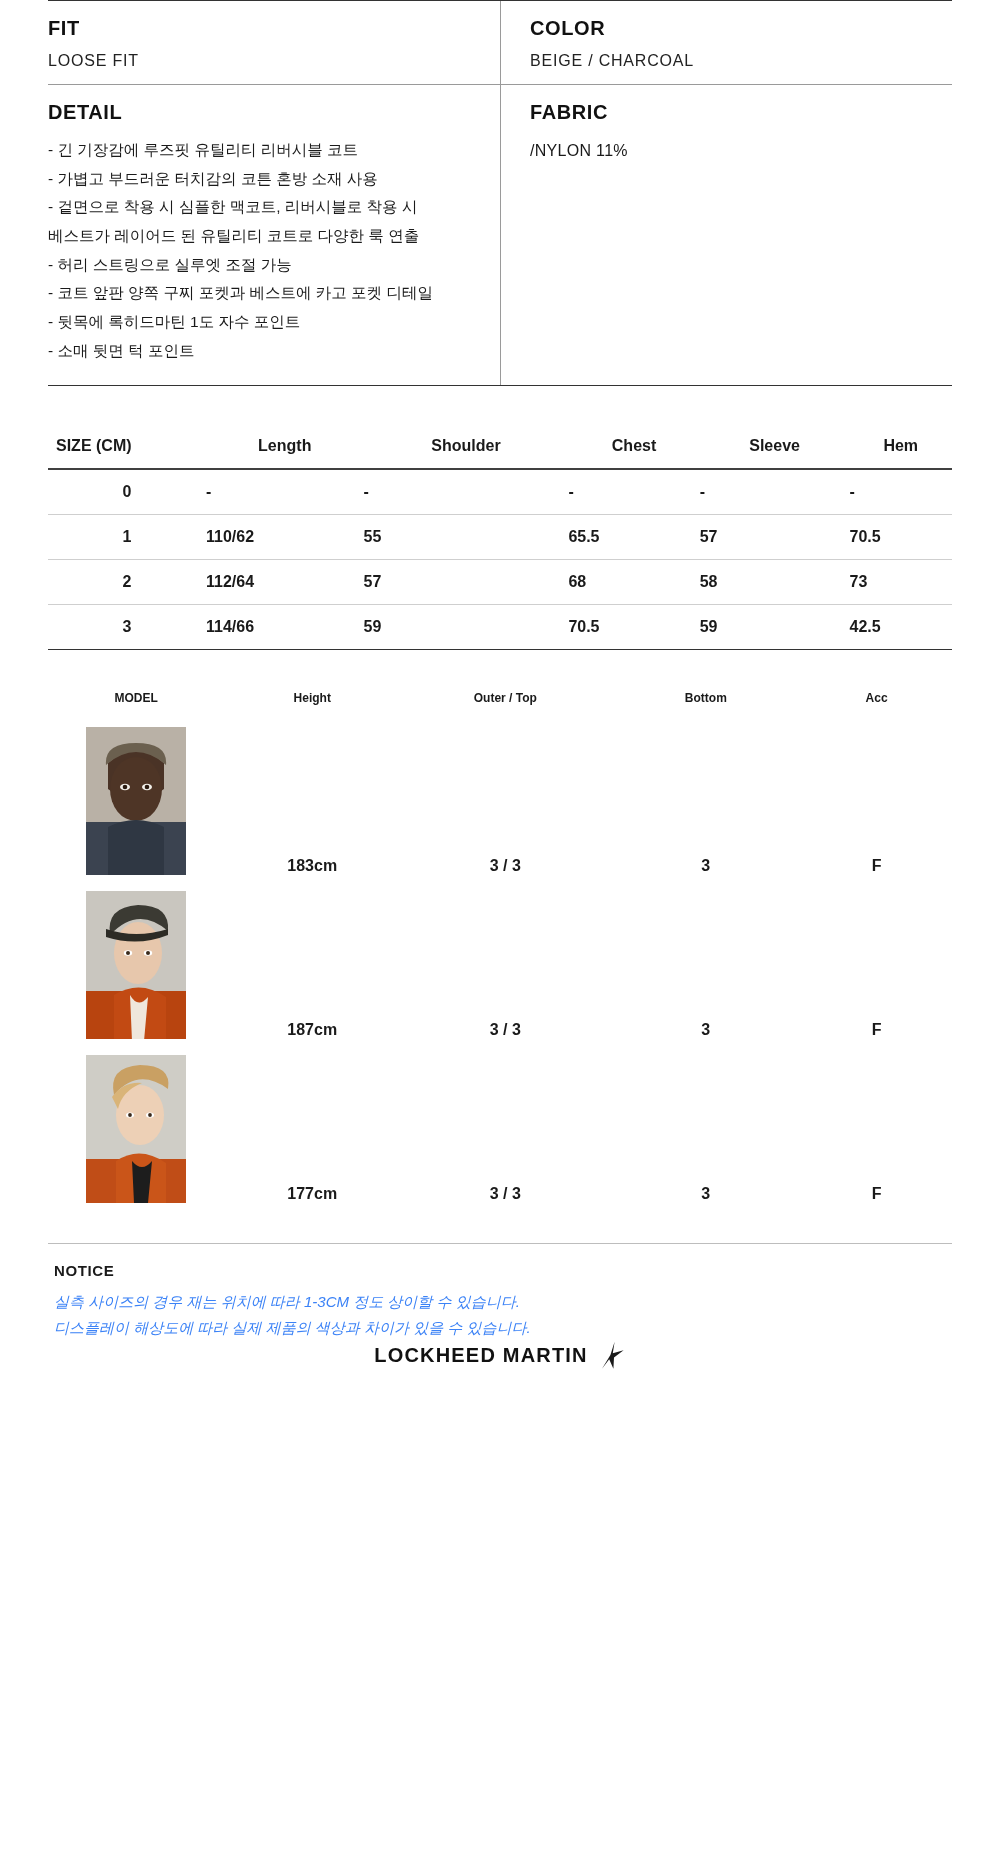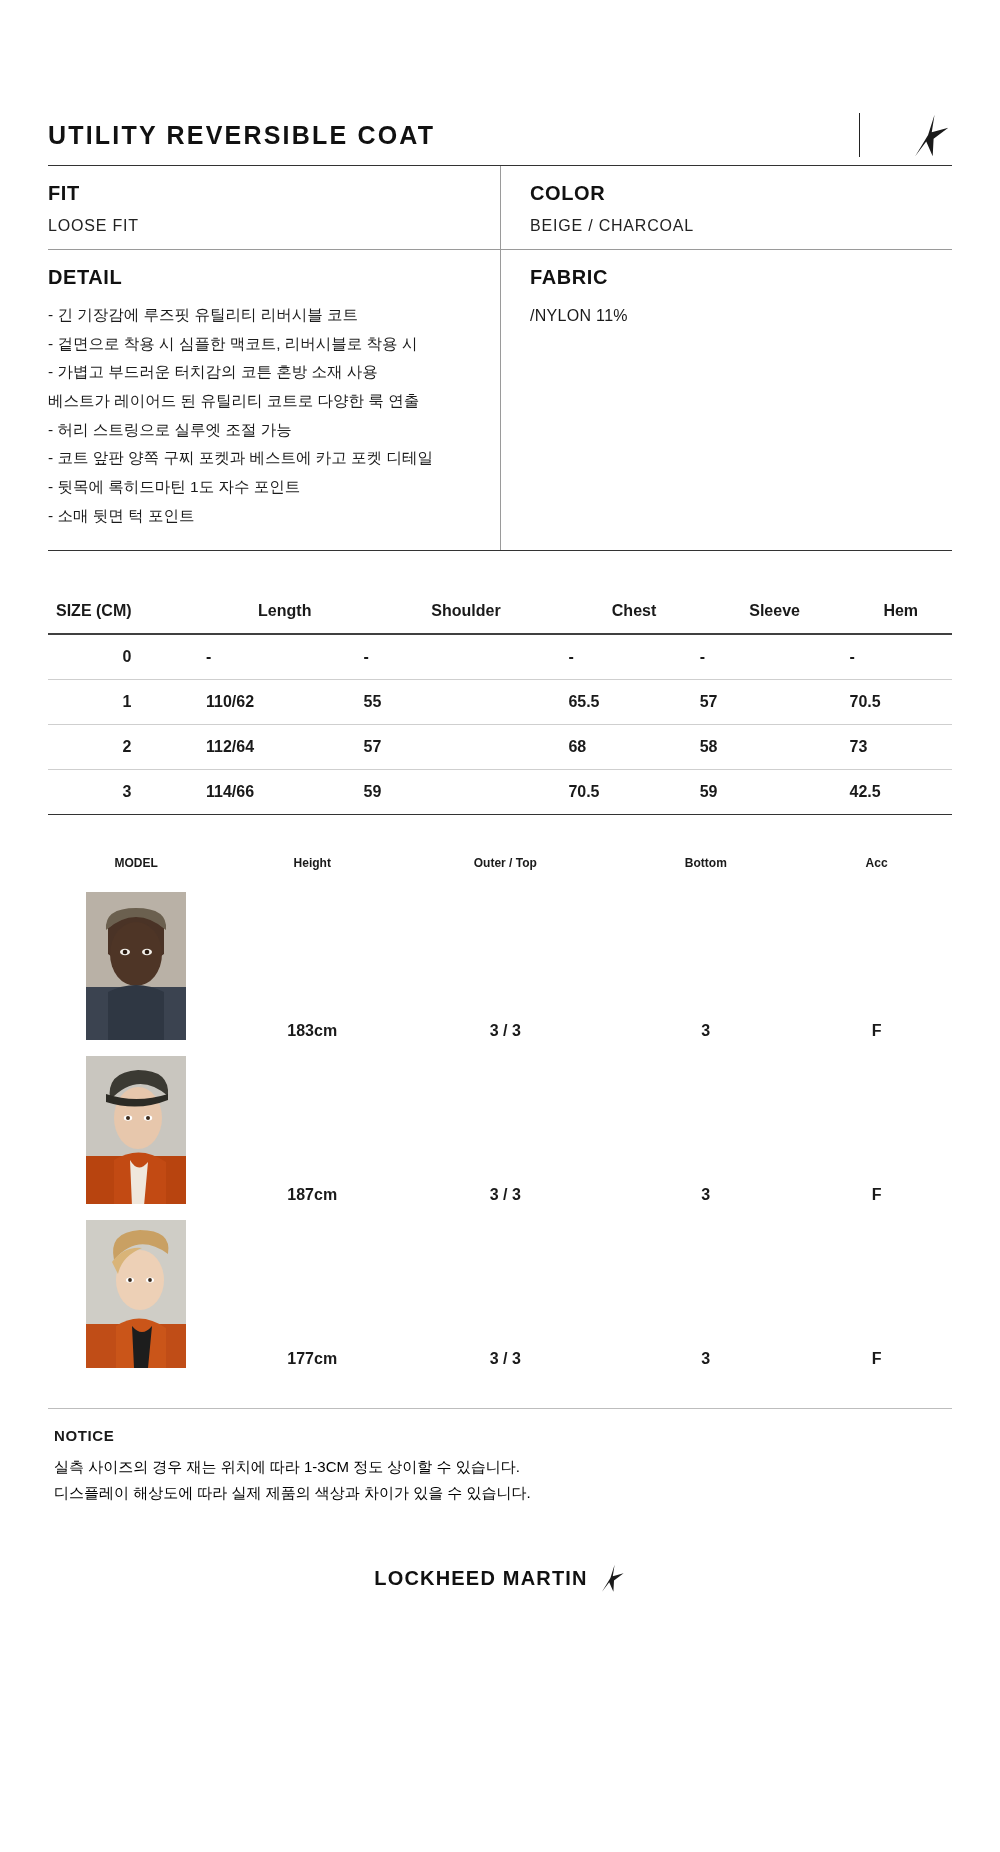--- a/index.html
+++ b/index.html
@@ -174,54 +174,45 @@
     font-size: 15px;
     font-weight: bold;
     letter-spacing: 0.6px;
     margin: 18px 0 10px 6px;
     color: #1a1a1a;
   }
   .notice-line {
     font-size: 15px;
     line-height: 1.7;
     margin-left: 6px;
-    color: #000000;
+    color: #3b82f6;
+    font-style: italic;
   }
   .notice-line.small { font-size: 13.5px; }
 
   
   .footer {
-    margin-top: 58px;
     display: flex;
     align-items: center;
     justify-content: center;
     gap: 8px;
   }
   .footer-text {
     font-size: 20px;
     font-weight: bold;
     letter-spacing: 1.2px;
     color: #111;
   }
   .footer-star { width: 30px; height: 30px; display: block; }
 </style>
 </head>
 <body>
 
 <div class="page">
 
-  <div class="header">
-    <div class="product-title">UTILITY REVERSIBLE COAT</div>
-    <div class="header-right">
-      <div class="header-divider"></div>
-      <svg class="star-logo" viewBox="0 0 100 100">
-        <path d="M62 6 L48 50 L20 96 L44 64 L58 96 L60 58 L92 34 L56 44 Z" fill="#1a1a1a"></path>
-      </svg>
-    </div>
-  </div>
 
   <div class="rule rule-dark"></div>
 
   <div class="info-grid">
     <div class="cell">
       <div class="cell-label">FIT</div>
       <div class="cell-value">LOOSE FIT</div>
     </div>
     <div class="cell right">
       <div class="cell-label">COLOR</div>
@@ -229,22 +220,22 @@
     </div>
   </div>
 
   <div class="rule"></div>
 
   <div class="info-grid">
     <div class="cell cell-detail">
       <div class="cell-label">DETAIL</div>
       <ul class="detail-list">
         <li>-  긴 기장감에 루즈핏 유틸리티 리버시블 코트</li>
+        <li>-  가볍고 부드러운 터치감의 코튼 혼방 소재 사용</li>
         <li>-  겉면으로 착용 시 심플한 맥코트, 리버시블로 착용 시</li>
-        <li>-  가볍고 부드러운 터치감의 코튼 혼방 소재 사용</li>
         <li>   베스트가 레이어드 된 유틸리티 코트로 다양한 룩 연출</li>
         <li>-  허리 스트링으로 실루엣 조절 가능</li>
         <li>-  코트 앞판 양쪽 구찌 포켓과 베스트에 카고 포켓 디테일</li>
         <li>-  뒷목에 록히드마틴 1도 자수 포인트</li>
         <li>-  소매 뒷면 턱 포인트</li>
       </ul>
     </div>
     <div class="cell right cell-fabric">
       <div class="cell-label">FABRIC</div>
       <div class="fabric-line">/NYLON  11%</div>

